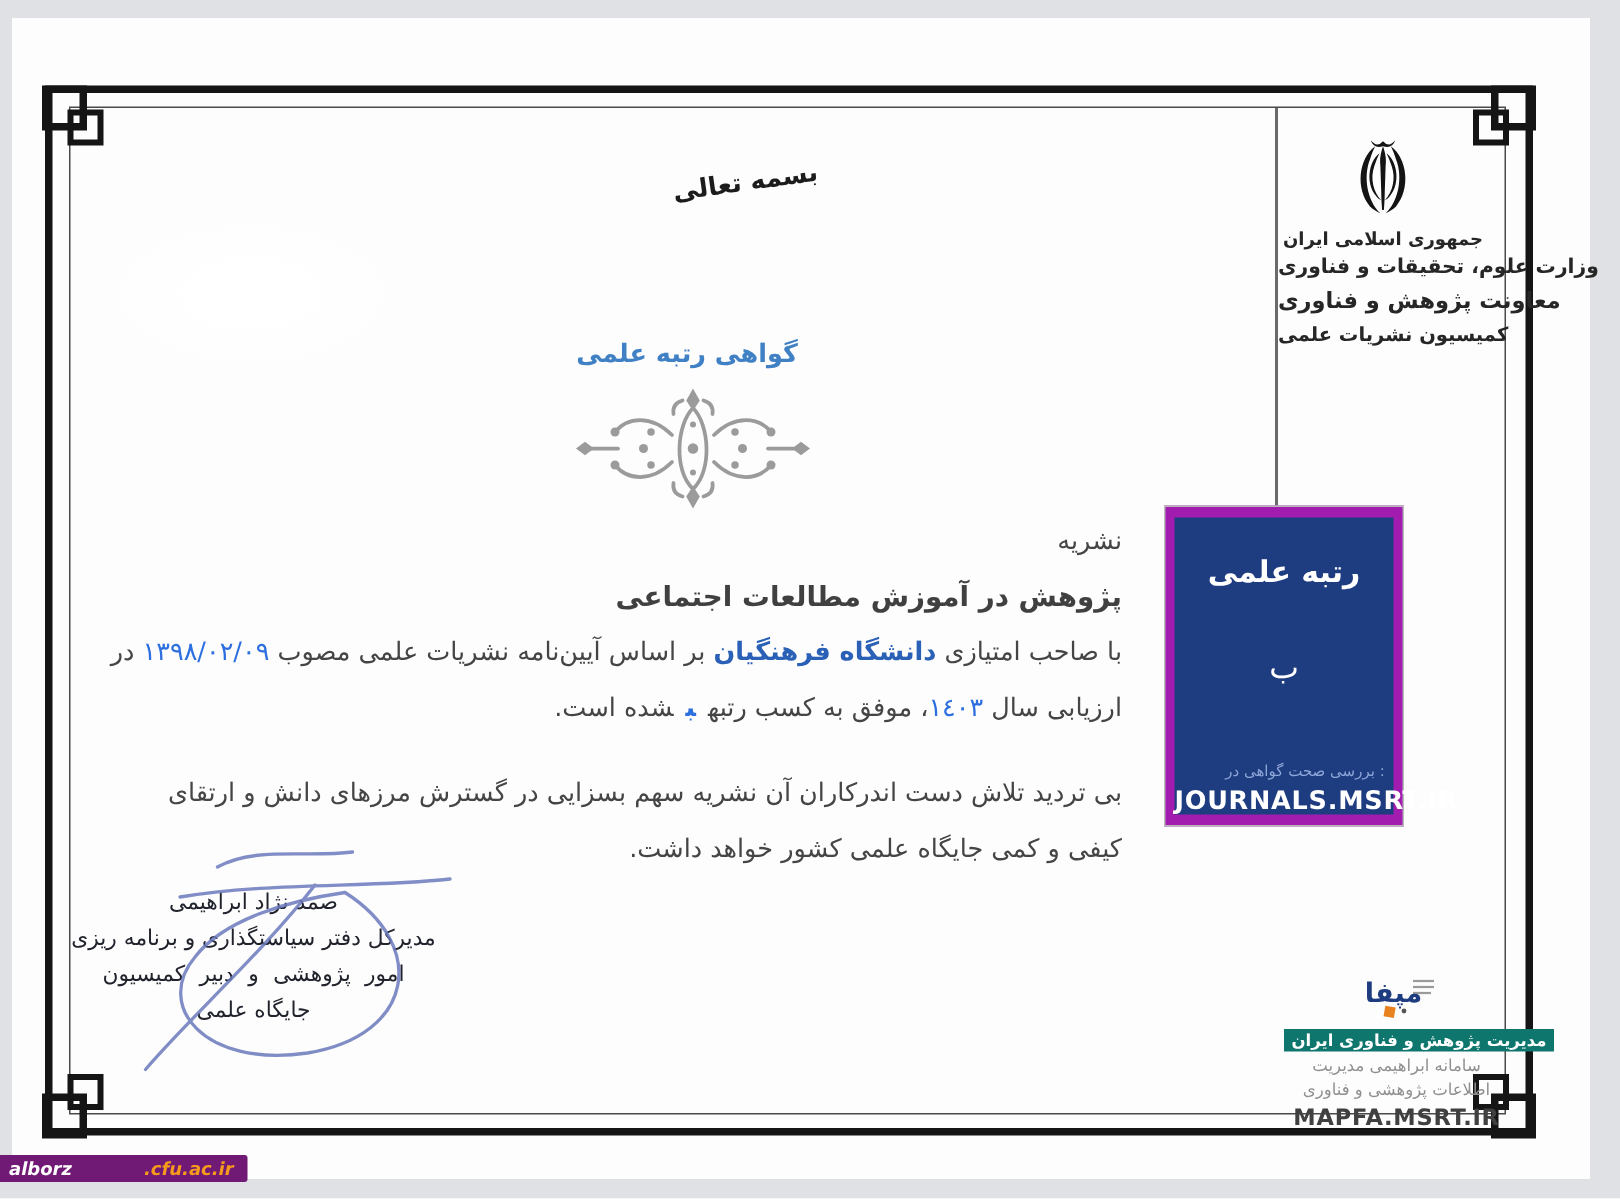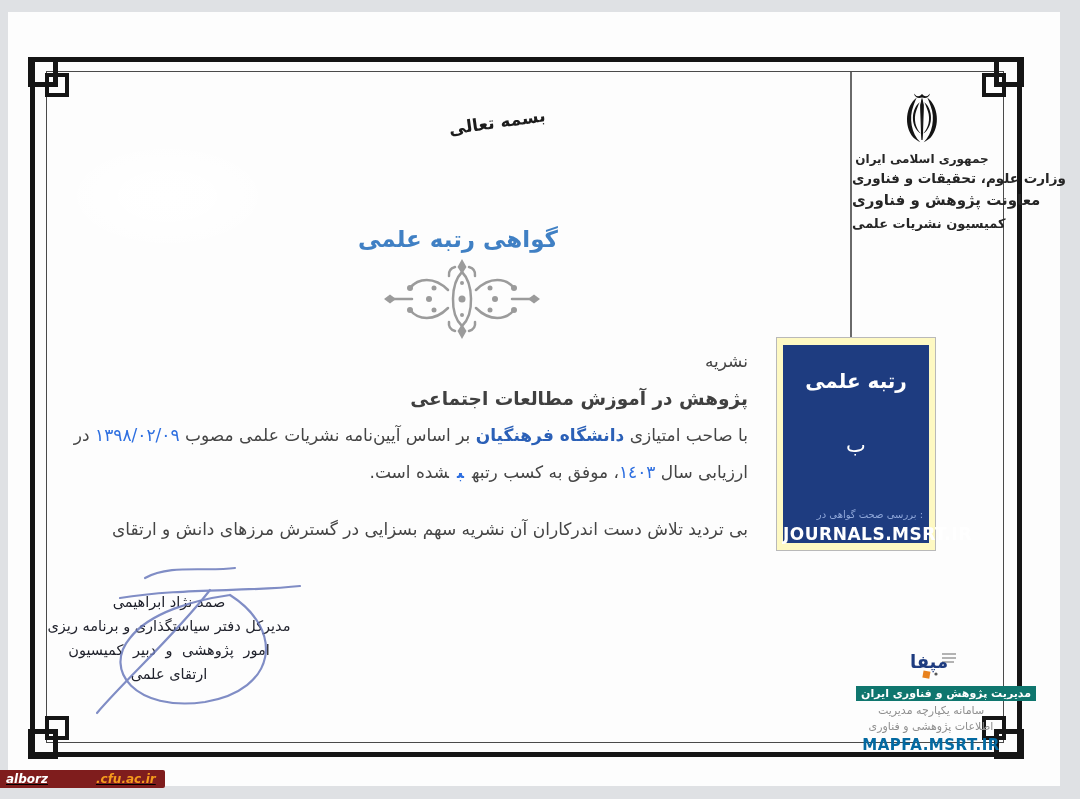--- a/index.html
+++ b/index.html
@@ -24,56 +24,56 @@
              font-size:17px;font-weight:bold;color:#1c1c1c;white-space:nowrap;}
 
   .emblem-block{position:absolute;left:852px;top:86px;width:140px;text-align:center;color:#262626;}
   .emblem-block svg{display:block;margin:0 auto 4px auto;}
   .org1{font-size:12px;font-weight:600;margin-top:2px;white-space:nowrap;}
   .org2{font-size:13.5px;font-weight:600;margin-top:4px;white-space:nowrap;}
   .org3{font-size:15px;font-weight:600;margin-top:5px;white-space:nowrap;}
   .org4{font-size:13px;font-weight:600;margin-top:7px;white-space:nowrap;}
 
   .title{position:absolute;left:458px;top:226px;transform:translateX(-50%);
-         font-size:23px;font-weight:bold;color:#4080c4;white-space:nowrap;}
+         font-size:17px;font-weight:bold;color:#4080c4;white-space:nowrap;}
   .ornament{position:absolute;left:462px;top:258px;transform:translateX(-50%);}
 
   .body-text{position:absolute;left:65px;top:343px;width:683px;direction:rtl;text-align:right;
              color:#454545;font-size:17px;}
   .bline{height:37px;line-height:37px;white-space:nowrap;}
   .journal{font-size:18.5px;font-weight:bold;color:#404040;}
   .hl-bold{color:#2b60b7;font-weight:bold;}
   .hl-num{color:#2e6fe0;}
   .hl-rank{color:#2e6fe0;font-weight:bold;margin:0 8px;}
   .para2{margin-top:20px;}
 
   .sig-text{position:absolute;left:35px;top:590px;width:268px;text-align:center;direction:rtl;
             font-weight:normal;font-size:14.5px;color:#20222c;line-height:24px;}
   .sig-text .spread{word-spacing:5px;}
   .sig-scrawl{position:absolute;left:55px;top:550px;pointer-events:none;}
 
-  .rank-card{position:absolute;left:776px;top:337px;width:160px;height:214px;background:#fef9c3;
+  .rank-card{position:absolute;left:776px;top:337px;width:160px;height:214px;background:#a21caf;
              border:1px solid #b9b9b9;box-sizing:border-box;}
   .rank-box{position:absolute;left:6px;top:7px;right:6px;bottom:7px;background:#1e3c80;
             text-align:center;color:#fff;}
   .rank-heading{font-size:20px;font-weight:bold;margin-top:24px;}
   .rank-value{font-size:21px;margin-top:40px;}
   .verify-label{font-size:10px;color:#8ea6d8;margin-top:52px;padding-left:28px;}
   .verify-url{font-size:17px;font-weight:bold;letter-spacing:0.5px;margin-top:4px;}
 
   .mapfa{position:absolute;left:856px;top:646px;width:150px;text-align:center;}
   .mapfa svg{display:block;margin:0 auto;}
   .mapfa-l1{display:inline-block;background:#0f766e;color:#fff;font-size:11px;font-weight:600;
             padding:1px 5px;margin-top:2px;white-space:nowrap;}
   .mapfa-l2,.mapfa-l3{font-size:11px;color:#8f8f8f;margin-top:3px;white-space:nowrap;}
-  .mapfa-url{font-size:15px;font-weight:bold;color:#0369a1;letter-spacing:0.5px;margin-top:3px;}
-
-  .watermark{position:absolute;left:0;top:770px;height:18px;padding:0 9px 0 6px;background:#7f1d1d;
+  .mapfa-url{font-size:15px;font-weight:bold;color:#404040;letter-spacing:0.5px;margin-top:3px;}
+
+  .watermark{position:absolute;left:0;top:770px;height:18px;padding:0 9px 0 6px;background:#701a75;
              display:flex;align-items:center;font-style:italic;font-weight:bold;font-size:12px;
-             border-radius:0 2px 2px 0;text-decoration:underline;}
+             border-radius:0 2px 2px 0;}
   .wm-white{color:#ffffff;}
   .wm-orange{color:#f59a1c;margin-left:48px;}
 </style>
 </head>
 <body>
 
 <div class="stage">
   <div class="cert">
 
     <div class="blob"></div>
@@ -150,27 +150,28 @@
       <path d="M146,41 l6,-4.5 l6,4.5 l-6,4.5 Z"></path>
     </g>
   </svg>
 
   <div class="body-text">
     <div class="bline"><span>نشریه</span></div>
     <div class="bline journal">پژوهش در آموزش مطالعات اجتماعی</div>
     <div class="bline"><span>با صاحب امتیازی </span><span class="hl-bold">دانشگاه فرهنگیان</span><span> بر اساس آیین‌نامه نشریات علمی مصوب </span><span class="hl-num">۱۳۹۸/۰۲/۰۹</span><span> در</span></div>
     <div class="bline"><span>ارزیابی سال </span><span class="hl-num">١٤٠٣</span><span>، موفق به کسب رتبه</span><span class="hl-rank">ب</span><span>شده است.</span></div>
     <div class="bline para2">بی تردید تلاش دست اندرکاران آن نشریه سهم بسزایی در گسترش مرزهای دانش و ارتقای</div>
+    <div class="bline">کیفی و کمی جایگاه علمی کشور خواهد داشت.</div>
   </div>
 
   <div class="sig-text">
     <div>صمد نژاد ابراهیمی</div>
     <div>مدیرکل دفتر سیاستگذاری و برنامه ریزی</div>
     <div class="spread">امور پژوهشی  و دبیر  کمیسیون</div>
-    <div>ارتقای علمی</div>
+    <div>جایگاه علمی</div>
   </div>
   <svg class="sig-scrawl" width="280" height="175" viewBox="0 0 280 175">
     <g stroke="#6b7abc" fill="none" stroke-width="2.2" stroke-linecap="round" opacity="0.85">
       <path d="M90,28 C115,14 150,22 180,18"></path>
       <path d="M65,48 C125,38 190,42 245,36"></path>
       <path d="M175,45 C230,80 222,140 150,152 C80,162 48,120 75,88 C95,62 140,50 175,45"></path>
       <path d="M155,40 C120,85 70,130 42,163"></path>
     </g>
   </svg>
 
@@ -188,21 +189,21 @@
       <g stroke="#9a9a9a" stroke-width="1.5">
         <path d="M46,8 h14"></path>
           <path d="M46,12 h14"></path>
           <path d="M46,16 h12"></path>
       </g>
       <text x="33" y="22" text-anchor="middle" font-size="18" font-weight="bold" fill="#1e3c80" font-family="DejaVu Sans, sans-serif">مپفا</text>
       <rect x="27" y="25" width="7" height="7" fill="#e8821e" transform="rotate(10 30 28)"></rect>
       <circle cx="40" cy="28" r="1.6" fill="#555"></circle>
     </svg>
     <div><span class="mapfa-l1">مدیریت پژوهش و فناوری ایران</span></div>
-    <div class="mapfa-l2">سامانه یکپارچه مدیریت</div>
+    <div class="mapfa-l2">سامانه ابراهیمی مدیریت</div>
     <div class="mapfa-l3">اطلاعات پژوهشی و فناوری</div>
     <div class="mapfa-url">MAPFA.MSRT.IR</div>
   </div>
 
   <div class="watermark">
     <span class="wm-white">alborz</span>
       <span class="wm-orange">.cfu.ac.ir</span>
   </div>
 </div>
 

